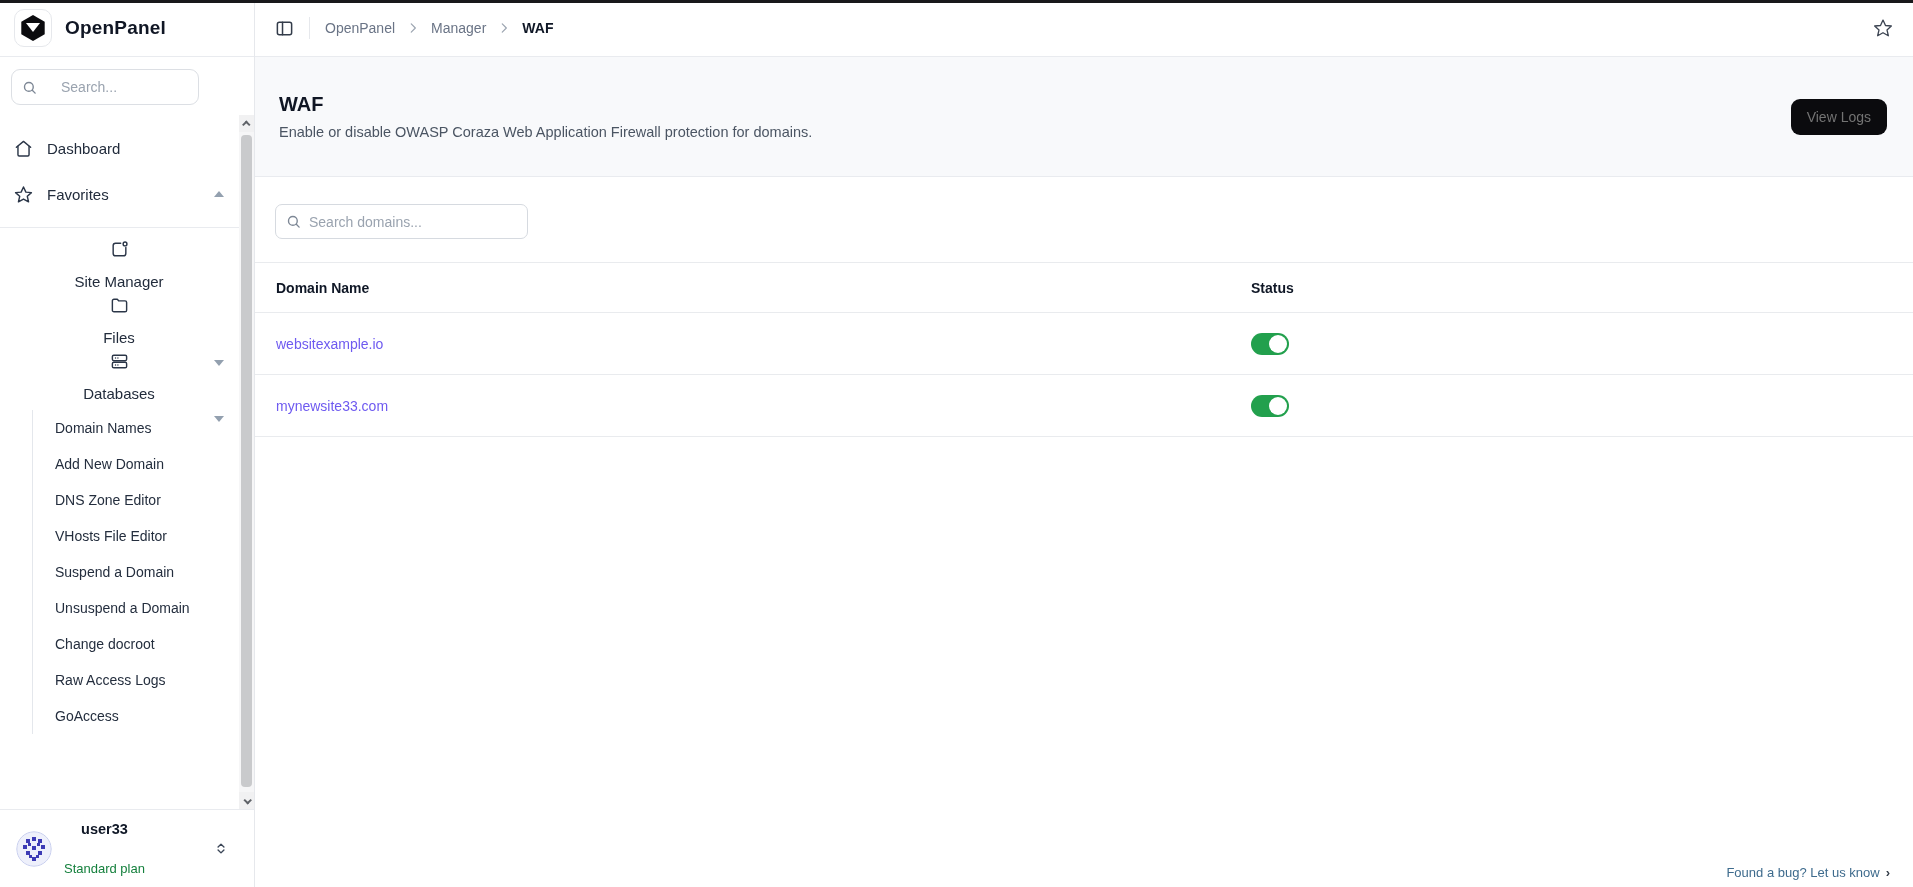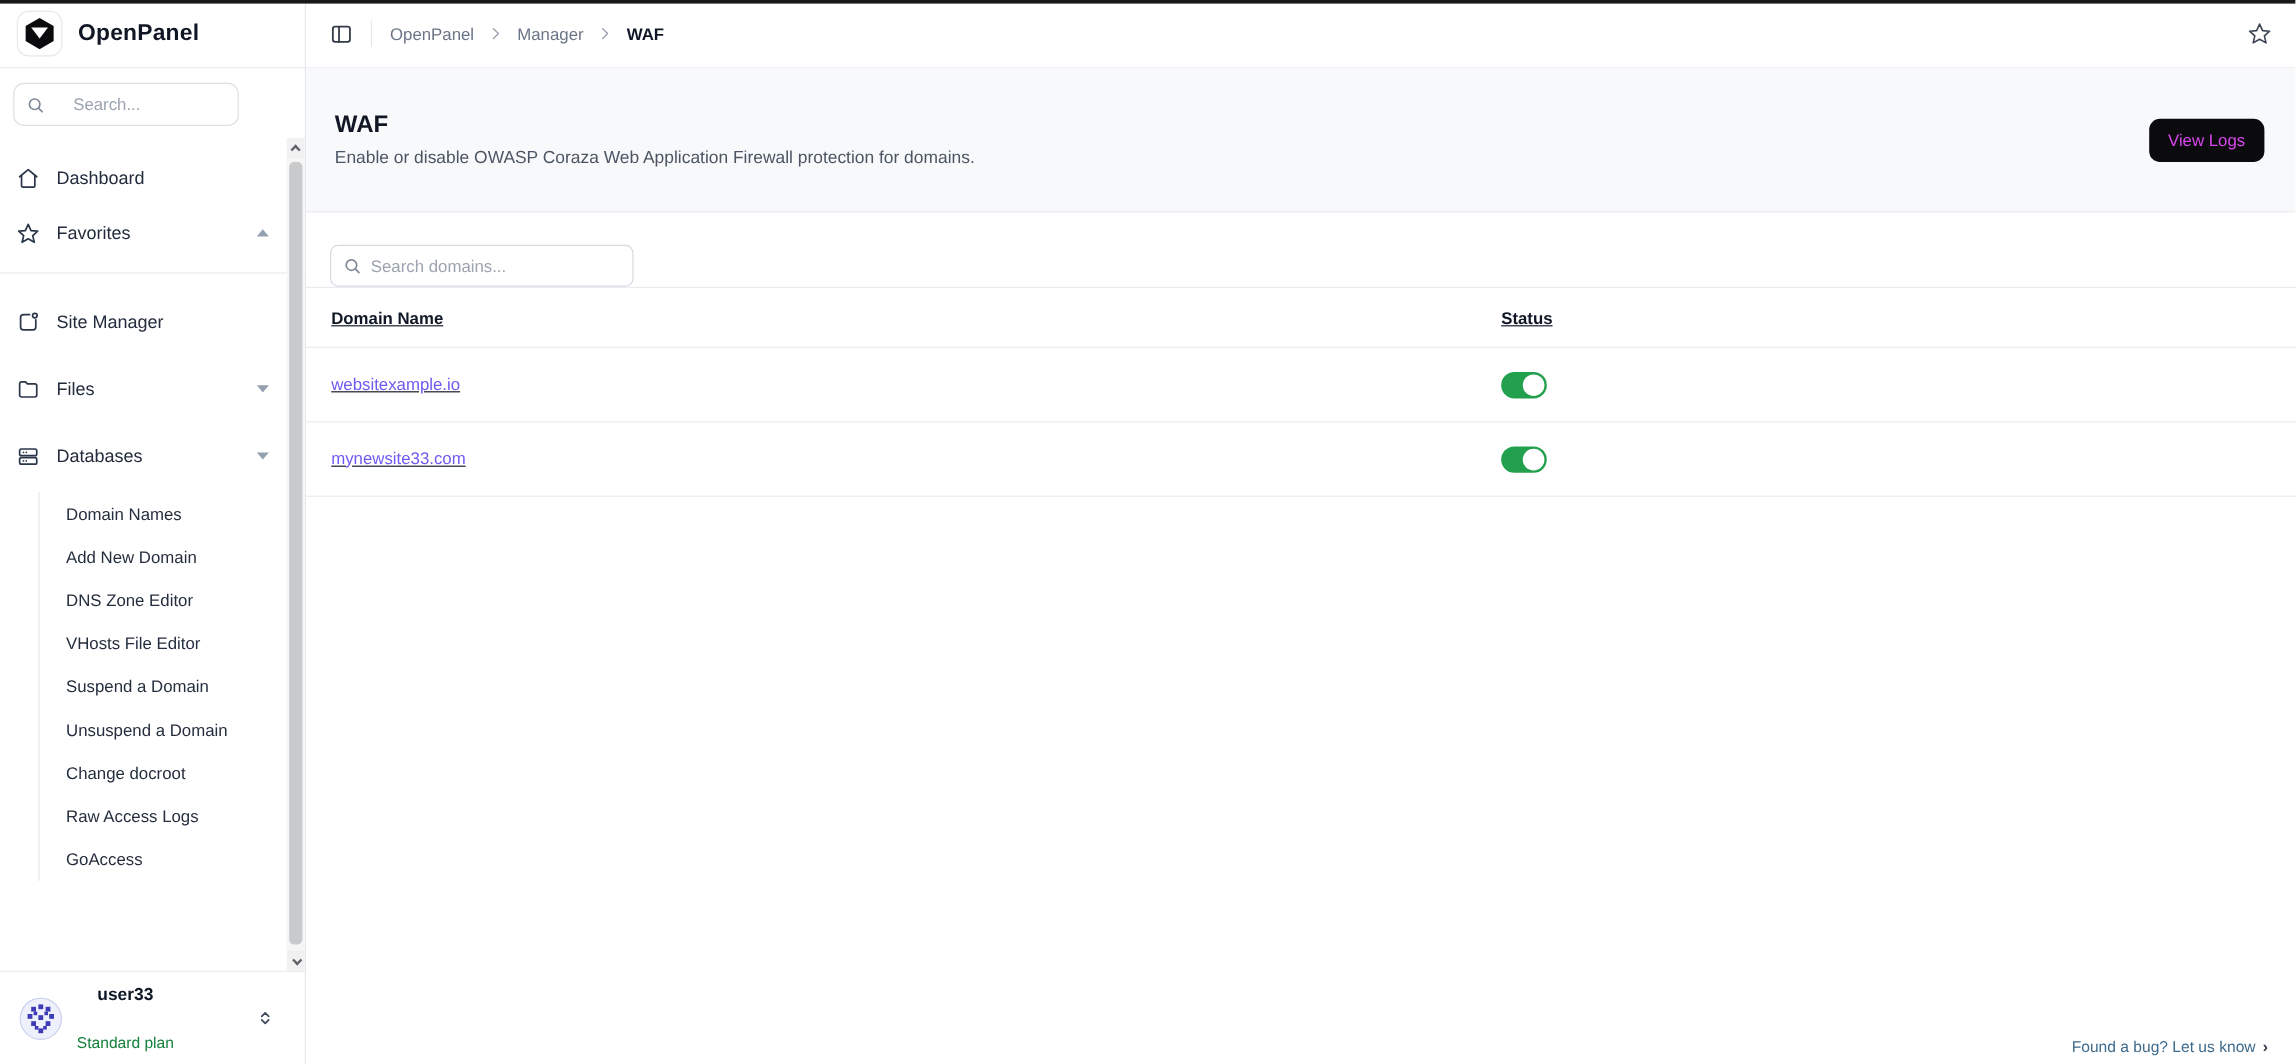--- a/index.html
+++ b/index.html
@@ -17,21 +17,21 @@
   .hex::after { content:""; position:absolute; left:6px; top:8px; width:0; height:0; border-left:7px solid transparent; border-right:7px solid transparent; border-top:9px solid #fff; }
   .app-name { font-size:19px; font-weight:700; letter-spacing:.2px; color:#101624; }
 
   .sidebar-body { flex:1 1 auto; position:relative; overflow:hidden; }
   .nav { padding:10px 30px 0 11px; }
   .side-search { width:188px; height:36px; border:1px solid #dcdfe4; border-radius:9px; display:flex; align-items:center; gap:24px; padding:0 10px; margin:2px 0 20px 0; background:#fff; }
   .side-search input { border:none; outline:none; width:110px; font-size:14px; color:#374151; background:transparent; font-family:"Liberation Sans", sans-serif; }
   .side-search input::placeholder { color:#9aa3af; }
 
   .nav-item { height:46px; display:flex; align-items:center; gap:14px; padding-left:3px; cursor:pointer; }
-  .nav-item.tall { height:56px; }
+  .nav-item.tall { height:56px;flex-direction:column; }
   .nav-item .label { font-size:15px; color:#222c3c; }
   .icon { display:inline-flex; align-items:center; justify-content:center; color:#2b3648; flex:0 0 auto; }
   .chev { margin-left:auto; width:0; height:0; }
   .chev.down { border-left:5px solid transparent; border-right:5px solid transparent; border-top:6px solid #93a0af; }
   .chev.up { border-left:5px solid transparent; border-right:5px solid transparent; border-bottom:6px solid #93a0af; }
   .nav-divider { border-top:1px solid #e9ebef; margin:10px -30px 12px -11px; }
   .subnav { margin:2px 0 0 21px; border-left:1px solid #e4e7ec; padding-left:22px; }
   .subnav-item { height:36px; display:flex; align-items:center; font-size:14px; color:#242e3e; cursor:pointer; }
 
   
@@ -56,28 +56,28 @@
   .tb-divider { width:1px; height:22px; background:#e6e8ec; margin:0 15px; }
   .crumbs { display:flex; align-items:center; gap:11px; }
   .crumb { font-size:14px; color:#6a7486; cursor:pointer; }
   .crumb.current { font-weight:700; color:#0f1726; cursor:default; }
   .crumb-sep { color:#9aa3af; display:inline-flex; }
   .star-btn { margin-left:auto; color:#3c4452; display:inline-flex; cursor:pointer; }
 
   .page-head { height:120px; background:#f8f9fb; border-bottom:1px solid #e9ebef; display:flex; align-items:center; padding:0 26px 0 24px; flex:0 0 auto; }
   .page-title { font-size:20px; font-weight:700; color:#101624; margin-bottom:8px; }
   .page-desc { font-size:14.5px; color:#4b5563; }
-  .view-logs { margin-left:auto; background:var(--btn-dark,#0b0b0e); color:#d946ef; border:none; border-radius:9px; padding:10px 16px; font-size:14px; font-family:"Liberation Sans", sans-serif; cursor:pointer; }
+  .view-logs { margin-left:auto; background:var(--btn-dark,#0b0b0e); color:#737373; border:none; border-radius:9px; padding:10px 16px; font-size:14px; font-family:"Liberation Sans", sans-serif; cursor:pointer; }
 
   .toolbar { padding:27px 24px 0 20px; flex:0 0 auto; }
   .domain-search { width:253px; height:35px; border:1px solid #d6dae0; border-radius:7px; display:flex; gap:8px; padding:0 10px; background:#fff; }
   .domain-search input { border:none; outline:none; flex:1; font-size:14px; color:#374151; background:transparent; font-family:"Liberation Sans", sans-serif; }
   .domain-search input::placeholder { color:#9aa3af; }
 
-  .dtable { border-top:1px solid #e9ebee; flex:0 0 auto;text-decoration:underline; }
+  .dtable { margin-top:23px; border-top:1px solid #e9ebee; flex:0 0 auto; }
   .trow { display:flex; align-items:center; border-bottom:1px solid #e9ebee; }
   .trow.head { height:50px; }
   .trow.body { height:62px; }
   .cell-domain { flex:0 0 996px; padding-left:21px; }
   .cell-status { flex:1 1 auto; }
   .th { font-size:14px; font-weight:700; color:#0f1726; }
   .domain-link { font-size:14px; color:var(--link,#6e5af0); text-decoration:none; cursor:pointer; }
 
   .toggle { width:38px; height:22px; border-radius:12px; background:#c9ced6; position:relative; cursor:pointer; }
   .toggle.on { background:var(--toggle-on,#22a04d); }

